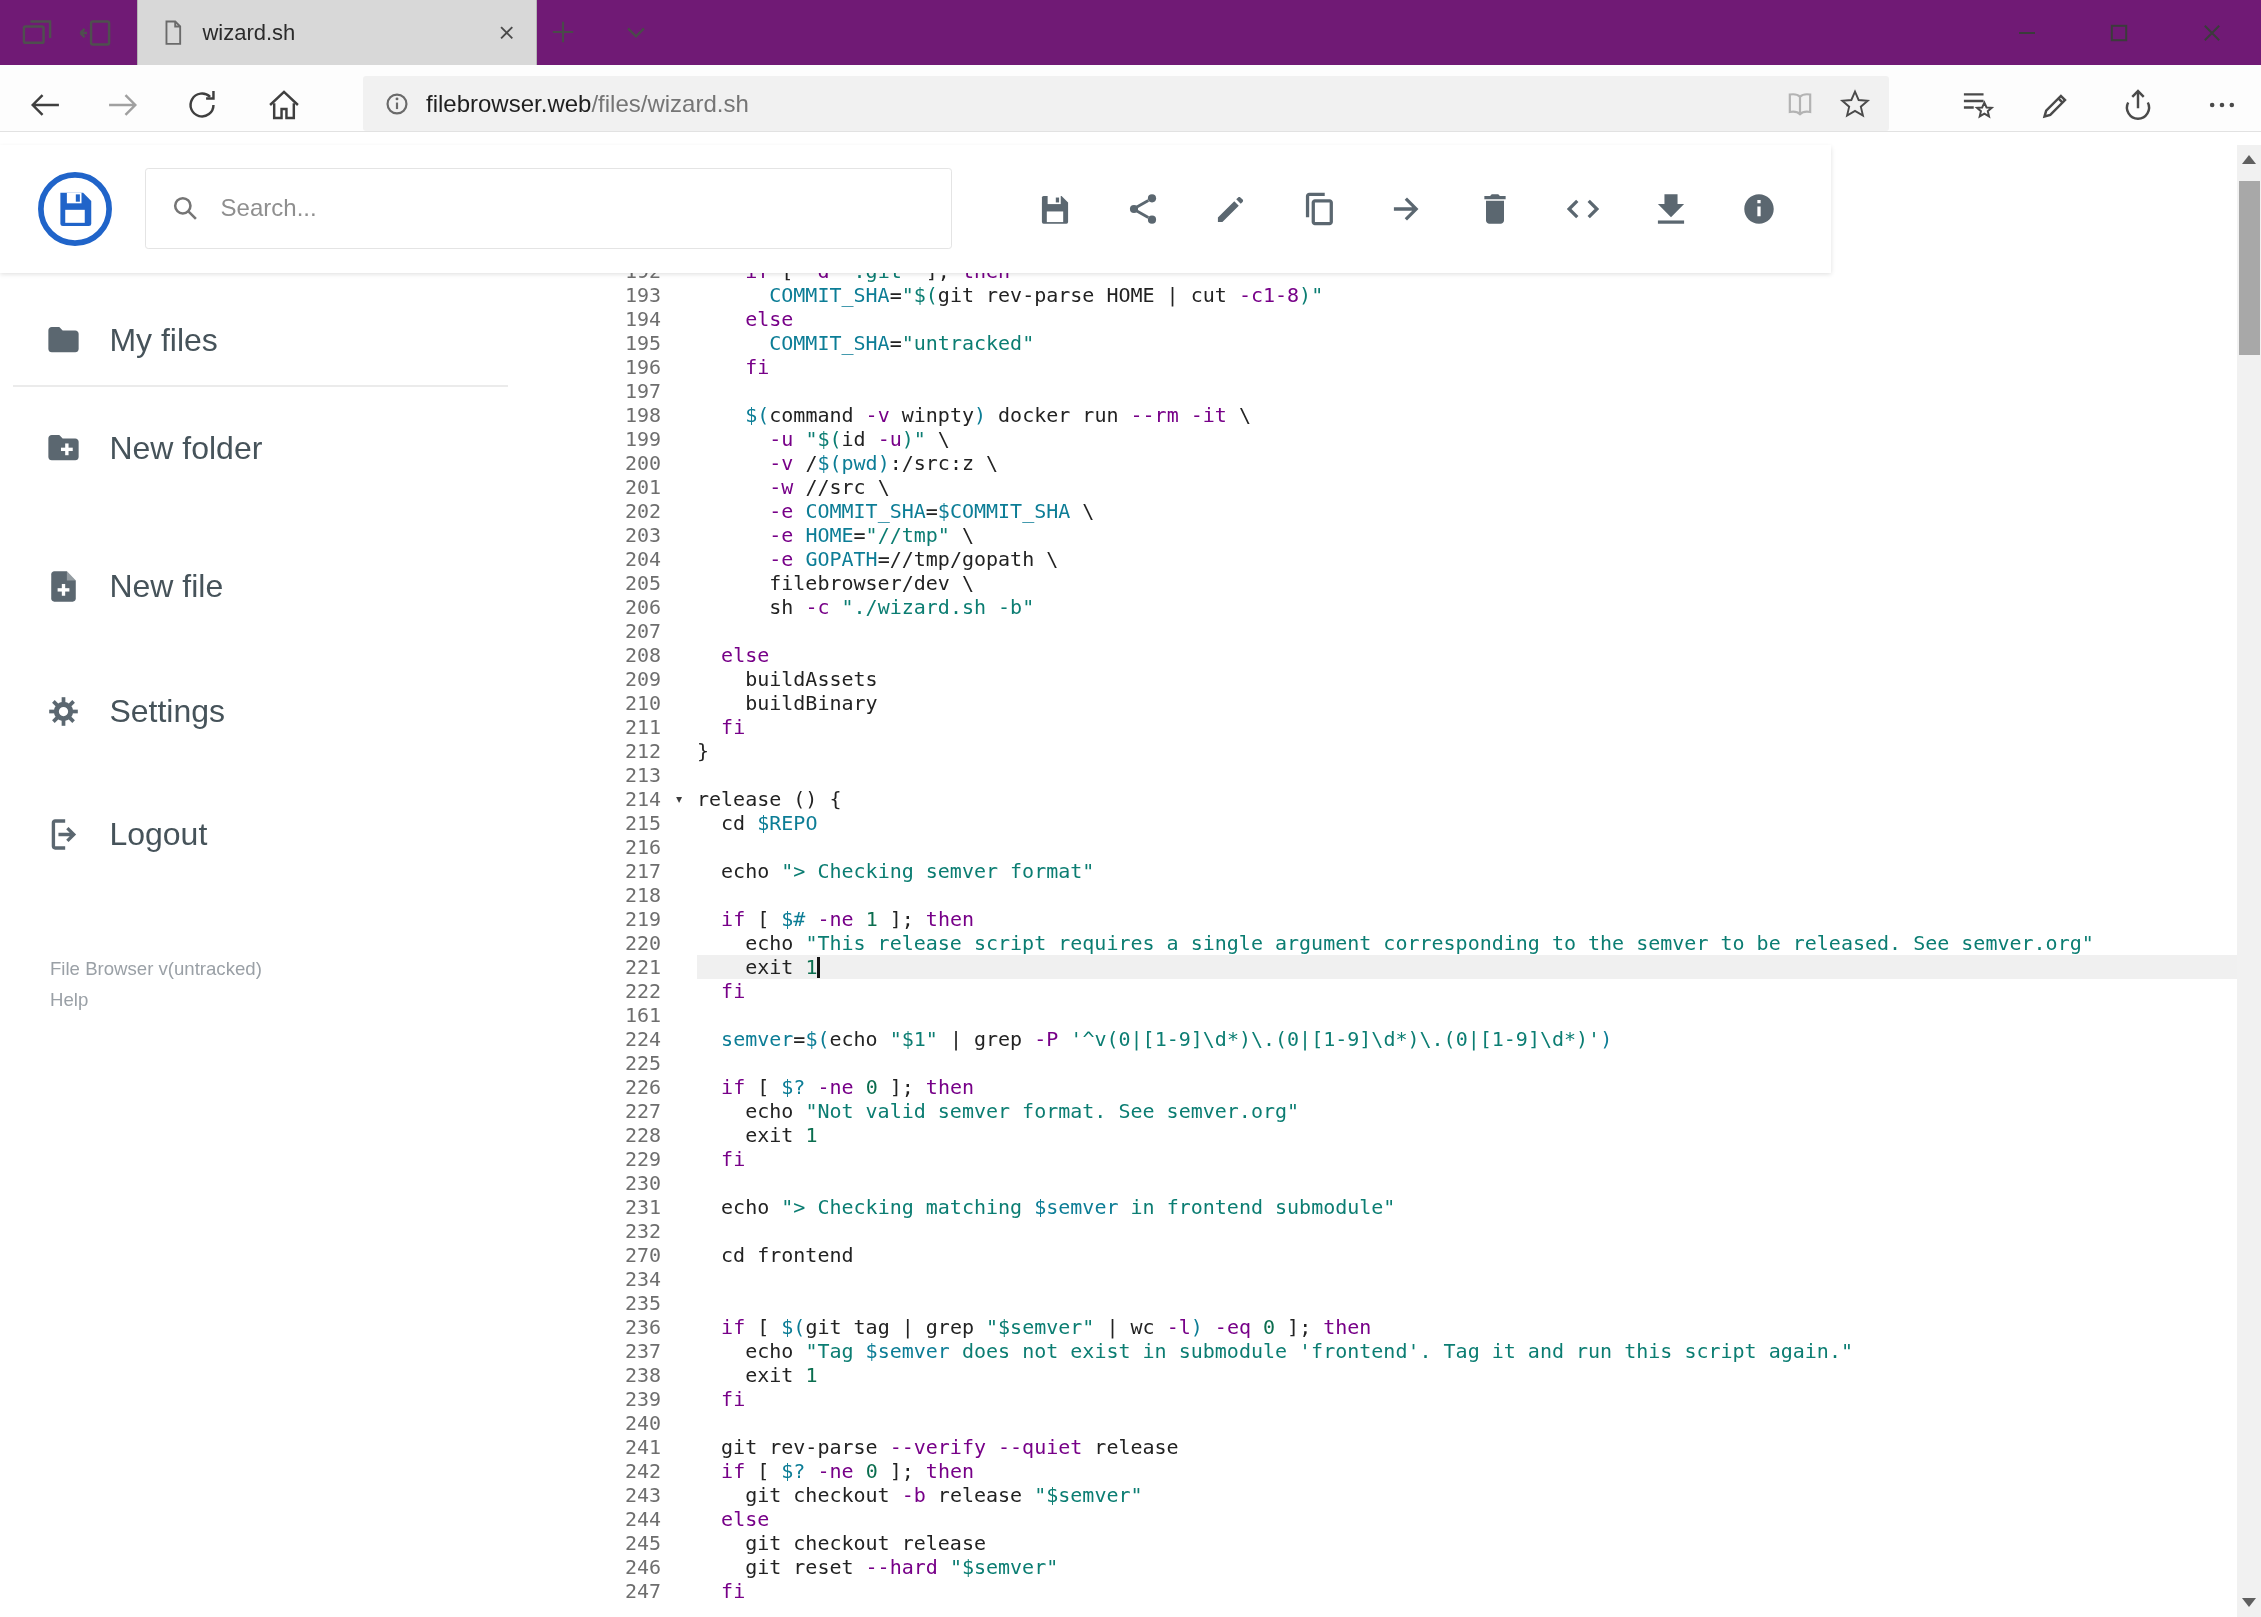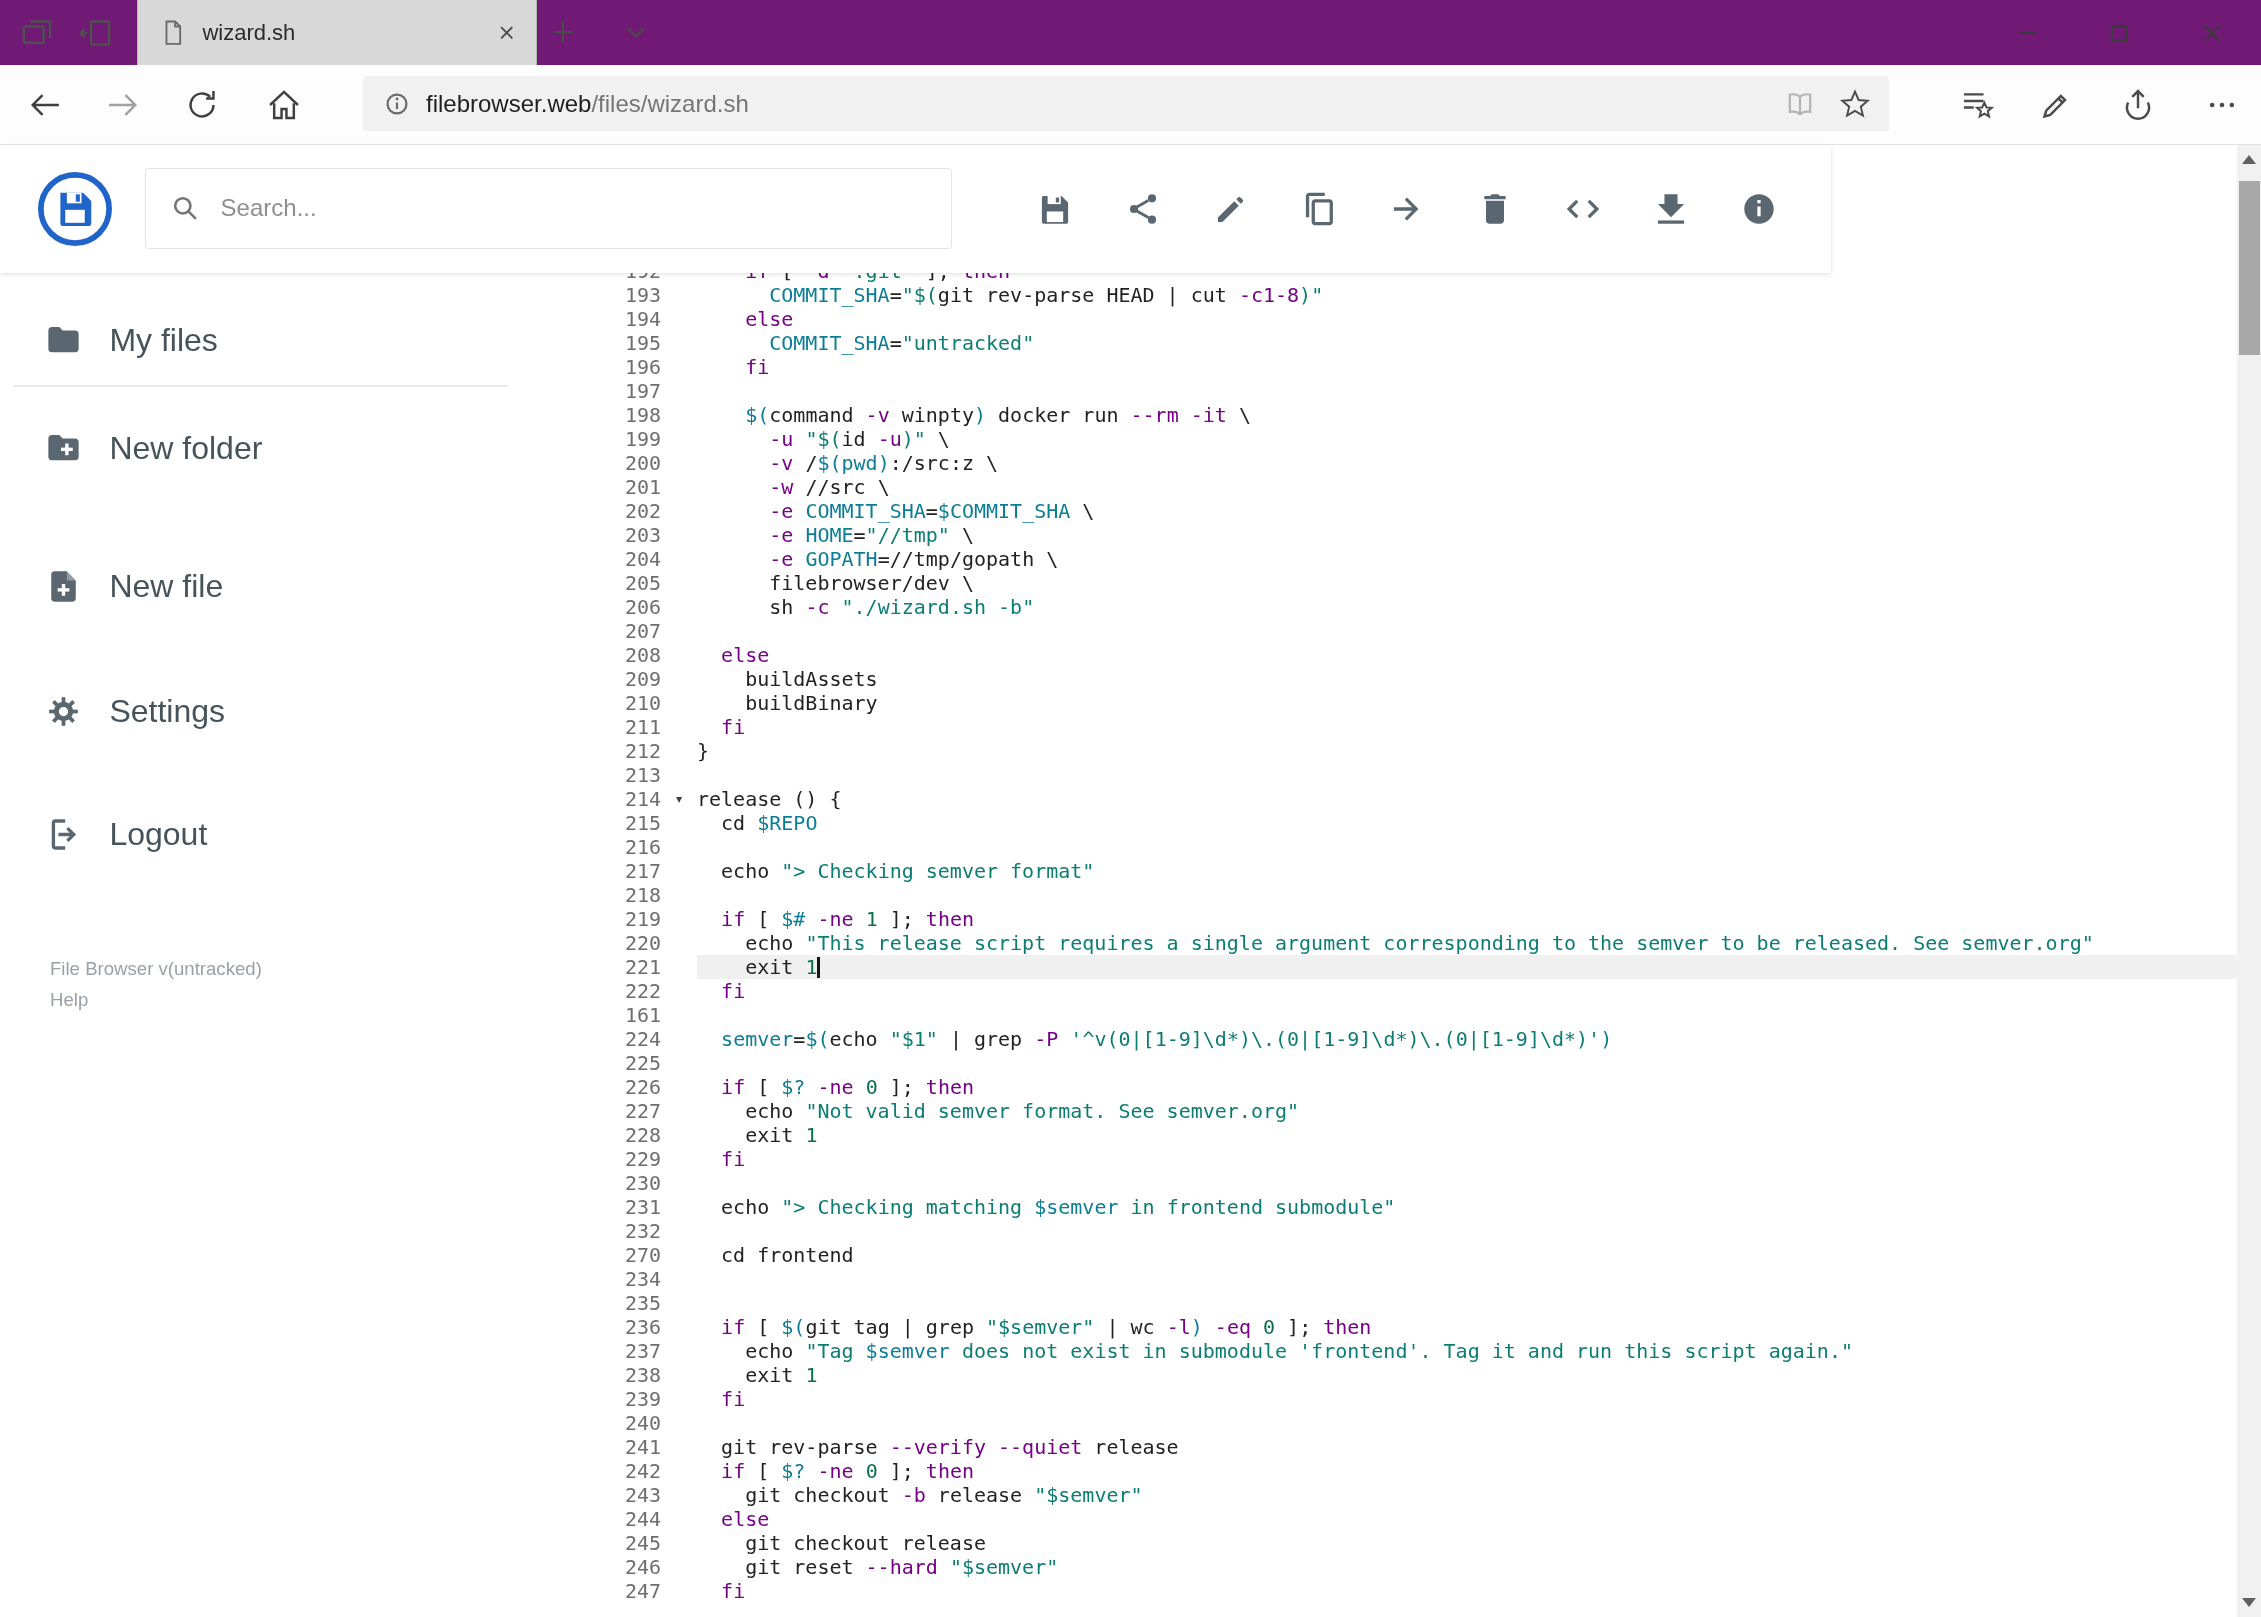--- a/index.html
+++ b/index.html
@@ -14,21 +14,21 @@
        display:flex;align-items:center;}
   .tab-favicon{margin-left:21px;width:27.4px;height:27.4px;flex:none;}
   .tab-title{margin-left:16px;font-size:22px;color:#2b2b2b;flex:1;white-space:nowrap;overflow:hidden;}
   .tab-close{width:27.4px;height:27.4px;margin-right:16px;flex:none;}
   .newtab{position:absolute;left:547px;top:16px;width:32px;height:32px;}
   .tabchev{position:absolute;left:620px;top:16px;width:32px;height:32px;}
   .winctl{position:absolute;top:0;height:65px;width:69px;display:flex;align-items:center;justify-content:center;}
   #wcMin{left:1992px}#wcMax{left:2084px}#wcClose{left:2177px}
 
   
-  .navbar{position:absolute;top:65px;left:0;width:2261px;height:80px;background:#fdfdfd;
+  .navbar{position:absolute;top:65px;left:0;width:2261px;height:67px;background:#fdfdfd;
           border-bottom:1.6px solid #e2e2e2;box-sizing:border-box;}
   .nav-btn{position:absolute;top:22px;width:36px;height:36px;}
   #navBack{left:27px}#navFwd{left:105px}#navRefresh{left:184px}#navHome{left:266px}
   .urlbox{position:absolute;left:363px;top:11.3px;width:1526px;height:55px;background:#f1f1f1;
           border-radius:3.2px;display:flex;align-items:center;box-sizing:border-box;}
   .url-info{width:32px;height:32px;margin-left:18px;flex:none;}
   .url-text{margin-left:13px;font-size:24px;flex:1;white-space:nowrap;overflow:hidden;}
   .url-host{color:#1f1f1f}.url-path{color:#757575}
   .url-book{width:32px;height:32px;margin-right:22.6px;flex:none;}
   .url-star{width:32px;height:32px;margin-right:18px;flex:none;}
@@ -354,21 +354,21 @@
   </div>
   <div class="sb-credits">
     <div>File Browser v(untracked)</div>
     <div>Help</div>
   </div>
 </nav>
 
 <div class="editor">
   <div class="code-scroll">
       <div class="cm-line"><div class="gut">192</div><div class="mark"></div><pre class="code"><span class="tk-p">    </span><span class="tk-k">if</span><span class="tk-p"> [ </span><span class="tk-a">-d</span><span class="tk-p"> </span><span class="tk-s">".git"</span><span class="tk-p"> ]; </span><span class="tk-k">then</span></pre></div>
-      <div class="cm-line"><div class="gut">193</div><div class="mark"></div><pre class="code"><span class="tk-p">      </span><span class="tk-v">COMMIT_SHA</span><span class="tk-p">=</span><span class="tk-s">"$(</span><span class="tk-p">git rev-parse HEAD | cut </span><span class="tk-a">-c1-8</span><span class="tk-s">)"</span></pre></div>
+      <div class="cm-line"><div class="gut">193</div><div class="mark"></div><pre class="code"><span class="tk-p">      </span><span class="tk-v">COMMIT_SHA</span><span class="tk-p">=</span><span class="tk-s">"$(</span><span class="tk-p">git rev-parse HOME | cut </span><span class="tk-a">-c1-8</span><span class="tk-s">)"</span></pre></div>
       <div class="cm-line"><div class="gut">194</div><div class="mark"></div><pre class="code"><span class="tk-p">    </span><span class="tk-k">else</span></pre></div>
       <div class="cm-line"><div class="gut">195</div><div class="mark"></div><pre class="code"><span class="tk-p">      </span><span class="tk-v">COMMIT_SHA</span><span class="tk-p">=</span><span class="tk-s">"untracked"</span></pre></div>
       <div class="cm-line"><div class="gut">196</div><div class="mark"></div><pre class="code"><span class="tk-p">    </span><span class="tk-k">fi</span></pre></div>
       <div class="cm-line"><div class="gut">197</div><div class="mark"></div><pre class="code"></pre></div>
       <div class="cm-line"><div class="gut">198</div><div class="mark"></div><pre class="code"><span class="tk-p">    </span><span class="tk-v">$(</span><span class="tk-p">command </span><span class="tk-a">-v</span><span class="tk-p"> winpty</span><span class="tk-v">)</span><span class="tk-p"> docker run </span><span class="tk-a">--rm</span><span class="tk-p"> </span><span class="tk-a">-it</span><span class="tk-p"> \</span></pre></div>
       <div class="cm-line"><div class="gut">199</div><div class="mark"></div><pre class="code"><span class="tk-p">      </span><span class="tk-a">-u</span><span class="tk-p"> </span><span class="tk-s">"$(</span><span class="tk-p">id </span><span class="tk-a">-u</span><span class="tk-s">)"</span><span class="tk-p"> \</span></pre></div>
       <div class="cm-line"><div class="gut">200</div><div class="mark"></div><pre class="code"><span class="tk-p">      </span><span class="tk-a">-v</span><span class="tk-p"> /</span><span class="tk-v">$(pwd)</span><span class="tk-p">:/src:z \</span></pre></div>
       <div class="cm-line"><div class="gut">201</div><div class="mark"></div><pre class="code"><span class="tk-p">      </span><span class="tk-a">-w</span><span class="tk-p"> //src \</span></pre></div>
       <div class="cm-line"><div class="gut">202</div><div class="mark"></div><pre class="code"><span class="tk-p">      </span><span class="tk-a">-e</span><span class="tk-p"> </span><span class="tk-v">COMMIT_SHA</span><span class="tk-p">=</span><span class="tk-v">$COMMIT_SHA</span><span class="tk-p"> \</span></pre></div>
       <div class="cm-line"><div class="gut">203</div><div class="mark"></div><pre class="code"><span class="tk-p">      </span><span class="tk-a">-e</span><span class="tk-p"> </span><span class="tk-v">HOME</span><span class="tk-p">=</span><span class="tk-s">"//tmp"</span><span class="tk-p"> \</span></pre></div>

